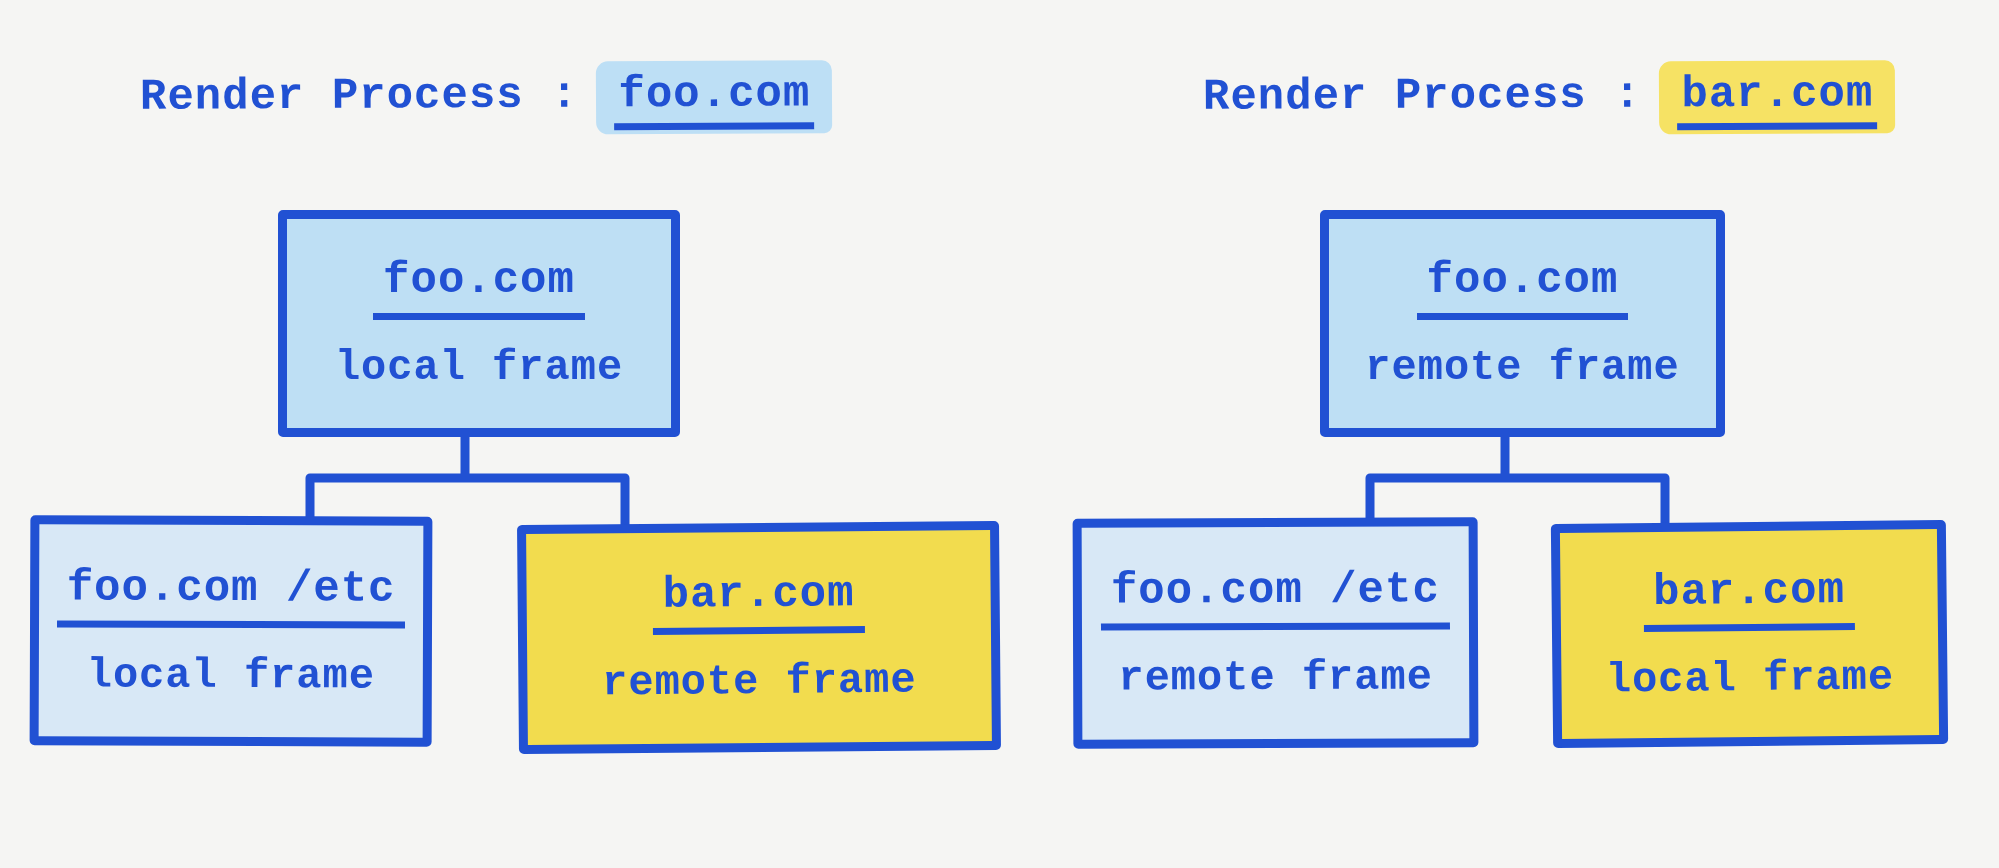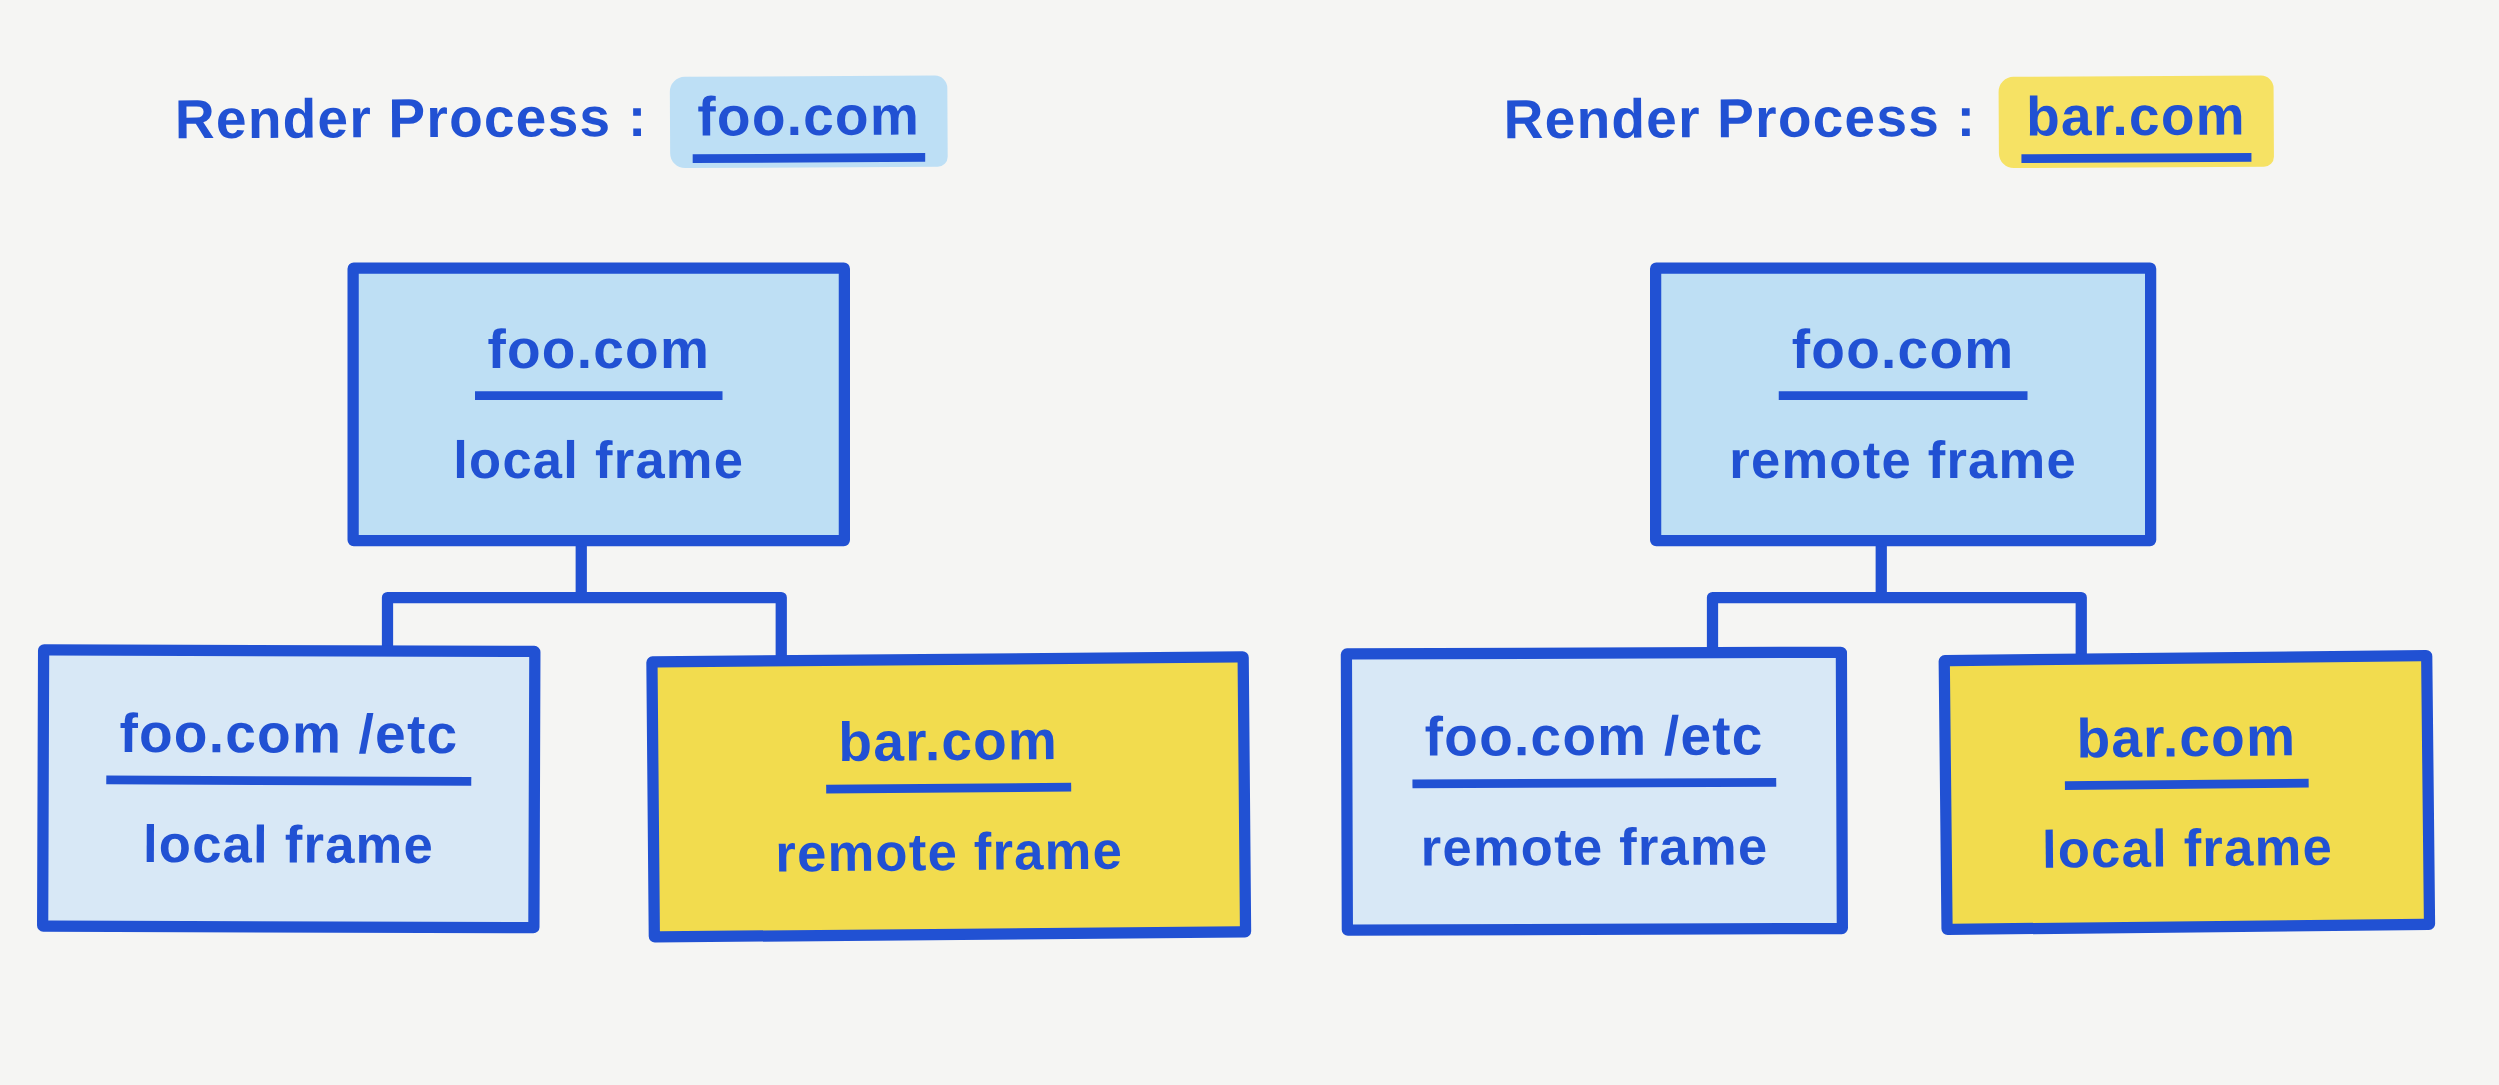--- a/index.html
+++ b/index.html
@@ -11,21 +11,21 @@
     --hl-blue:#bddff5;
     --hl-yellow:#f6e264;
   }
   *{margin:0;padding:0;box-sizing:border-box;}
   html,body{background:var(--bg);}
   .stage{
     position:relative;
     width:1999px;height:868px;
     background:var(--bg);
     overflow:hidden;
-    font-family:Liberation Sans, sans-serif;
+    font-family:Liberation Mono, monospace;
     font-weight:700;
     color:var(--ink);
   }
   
   .title{
     position:absolute;
     display:flex;align-items:baseline;gap:18px;
     font-size:44px;letter-spacing:1px;
     white-space:nowrap;
     transform:rotate(-0.3deg);

